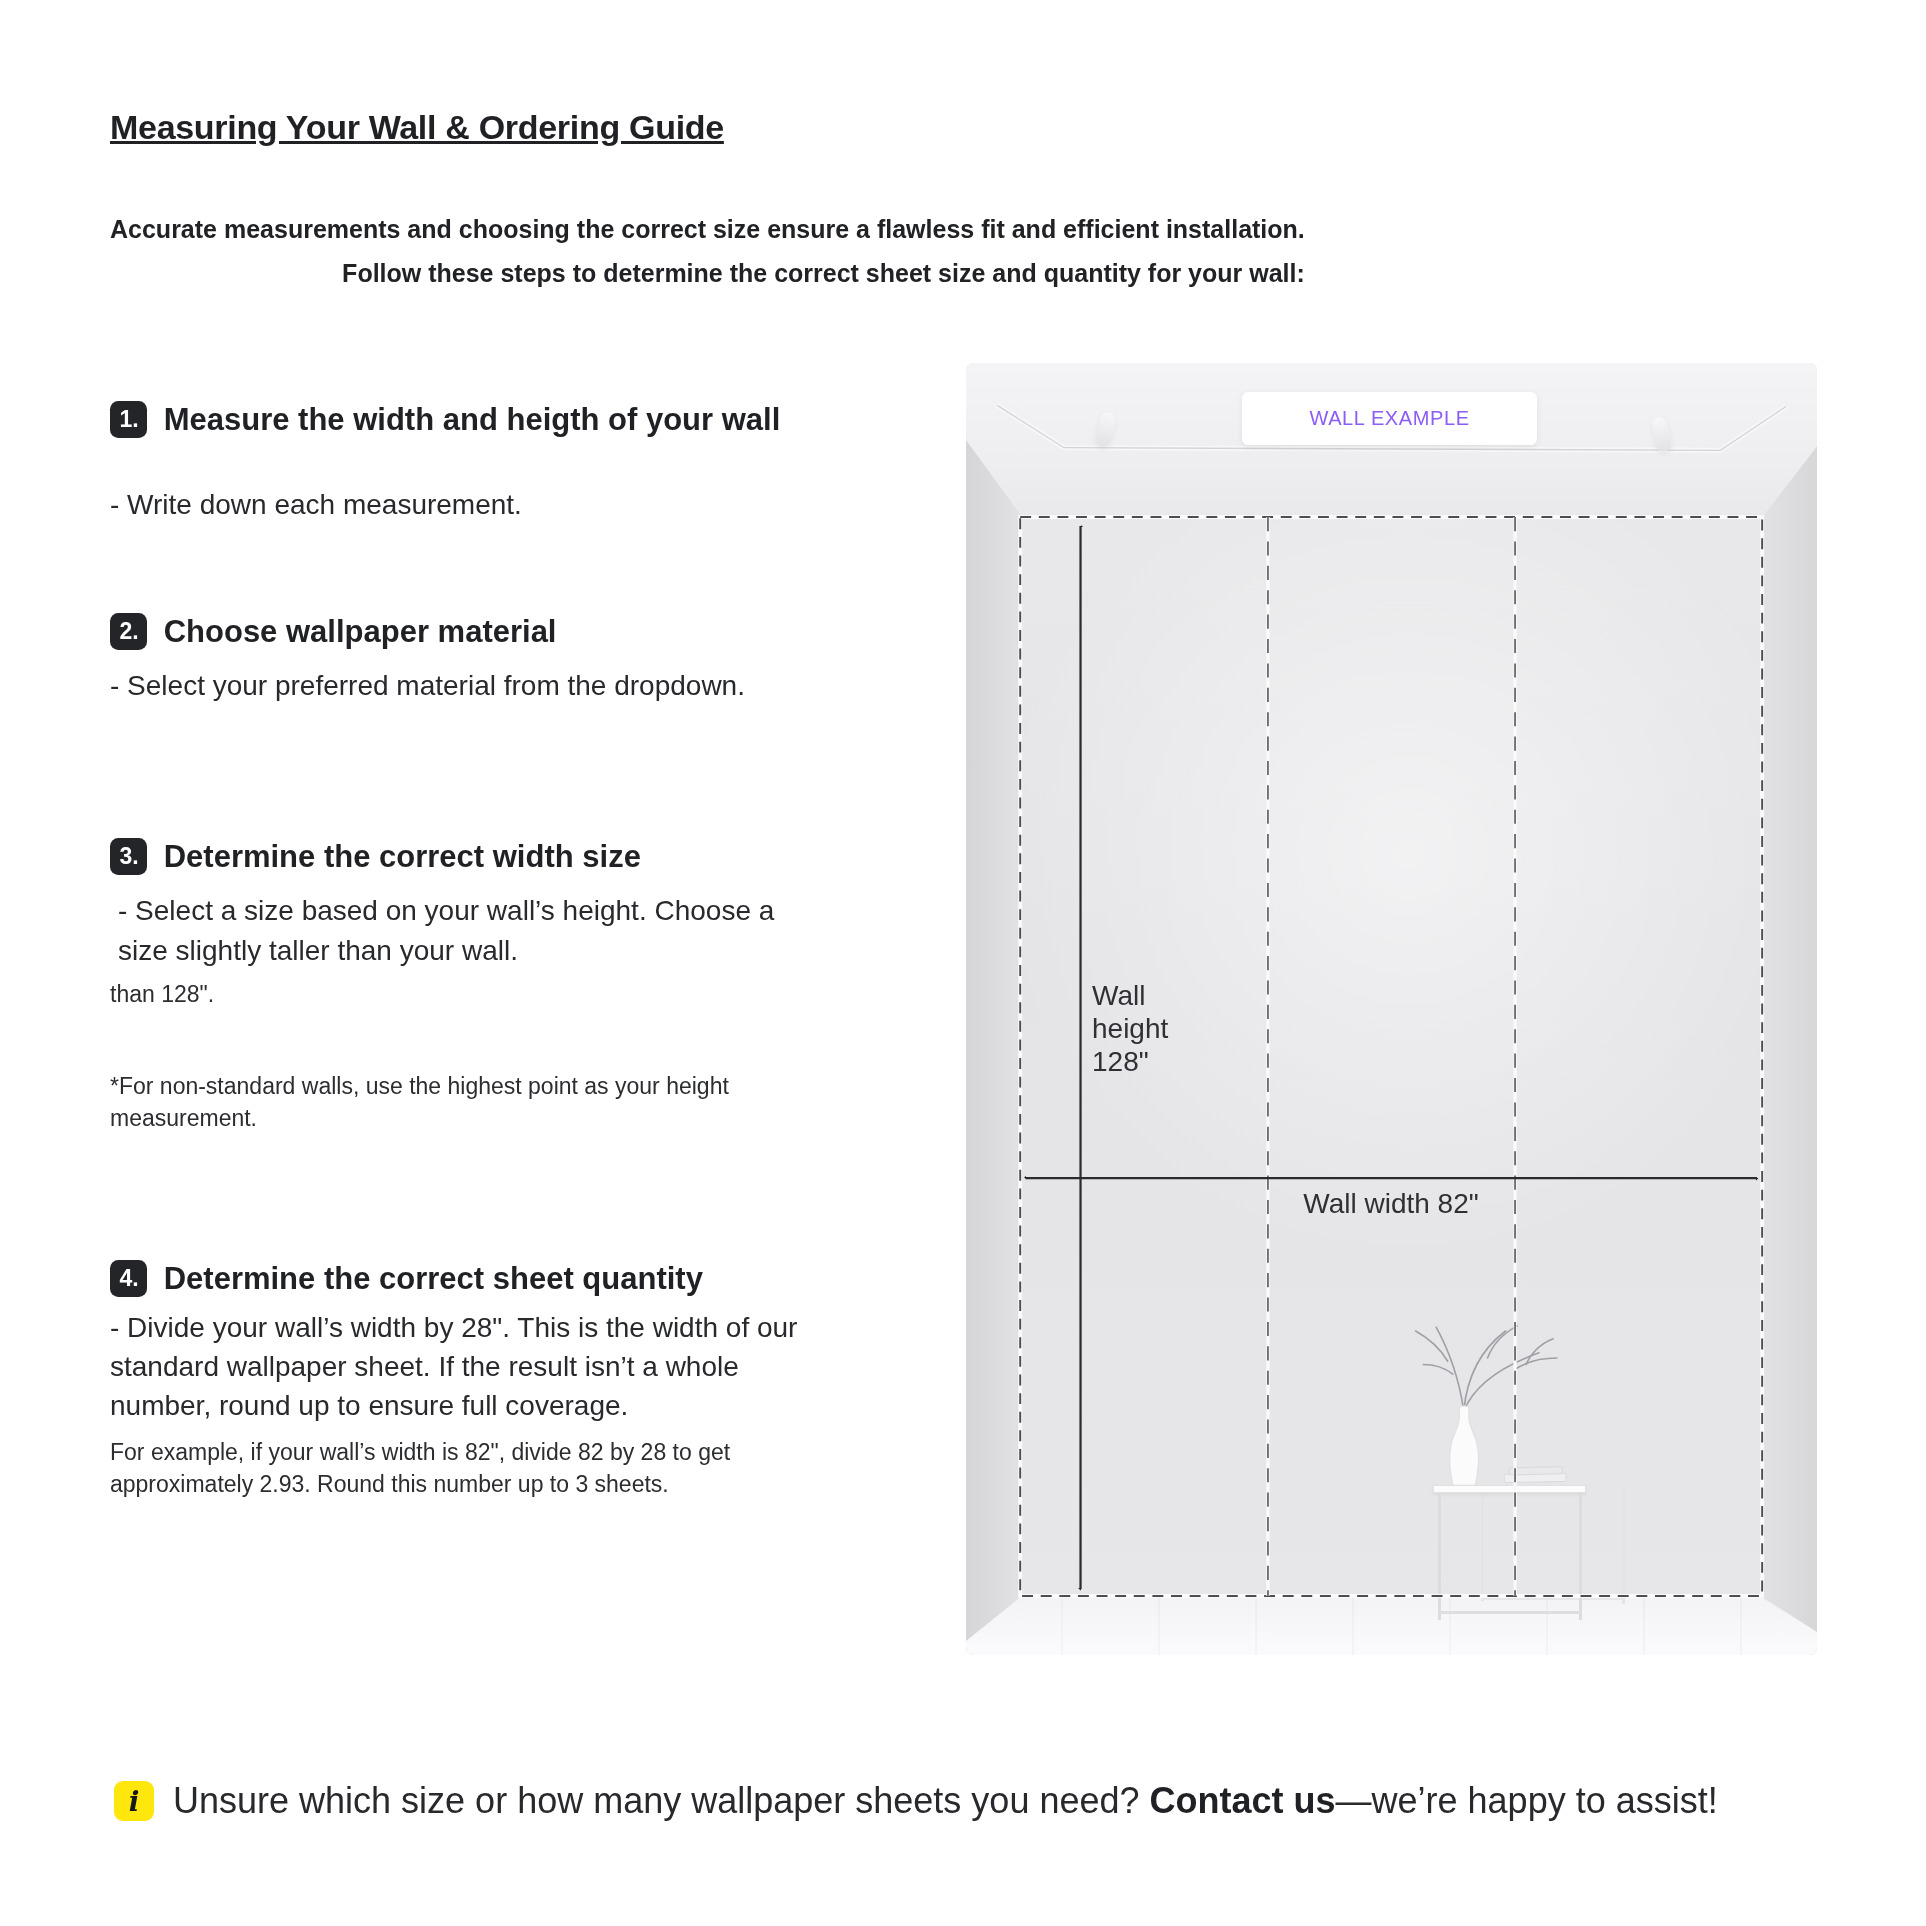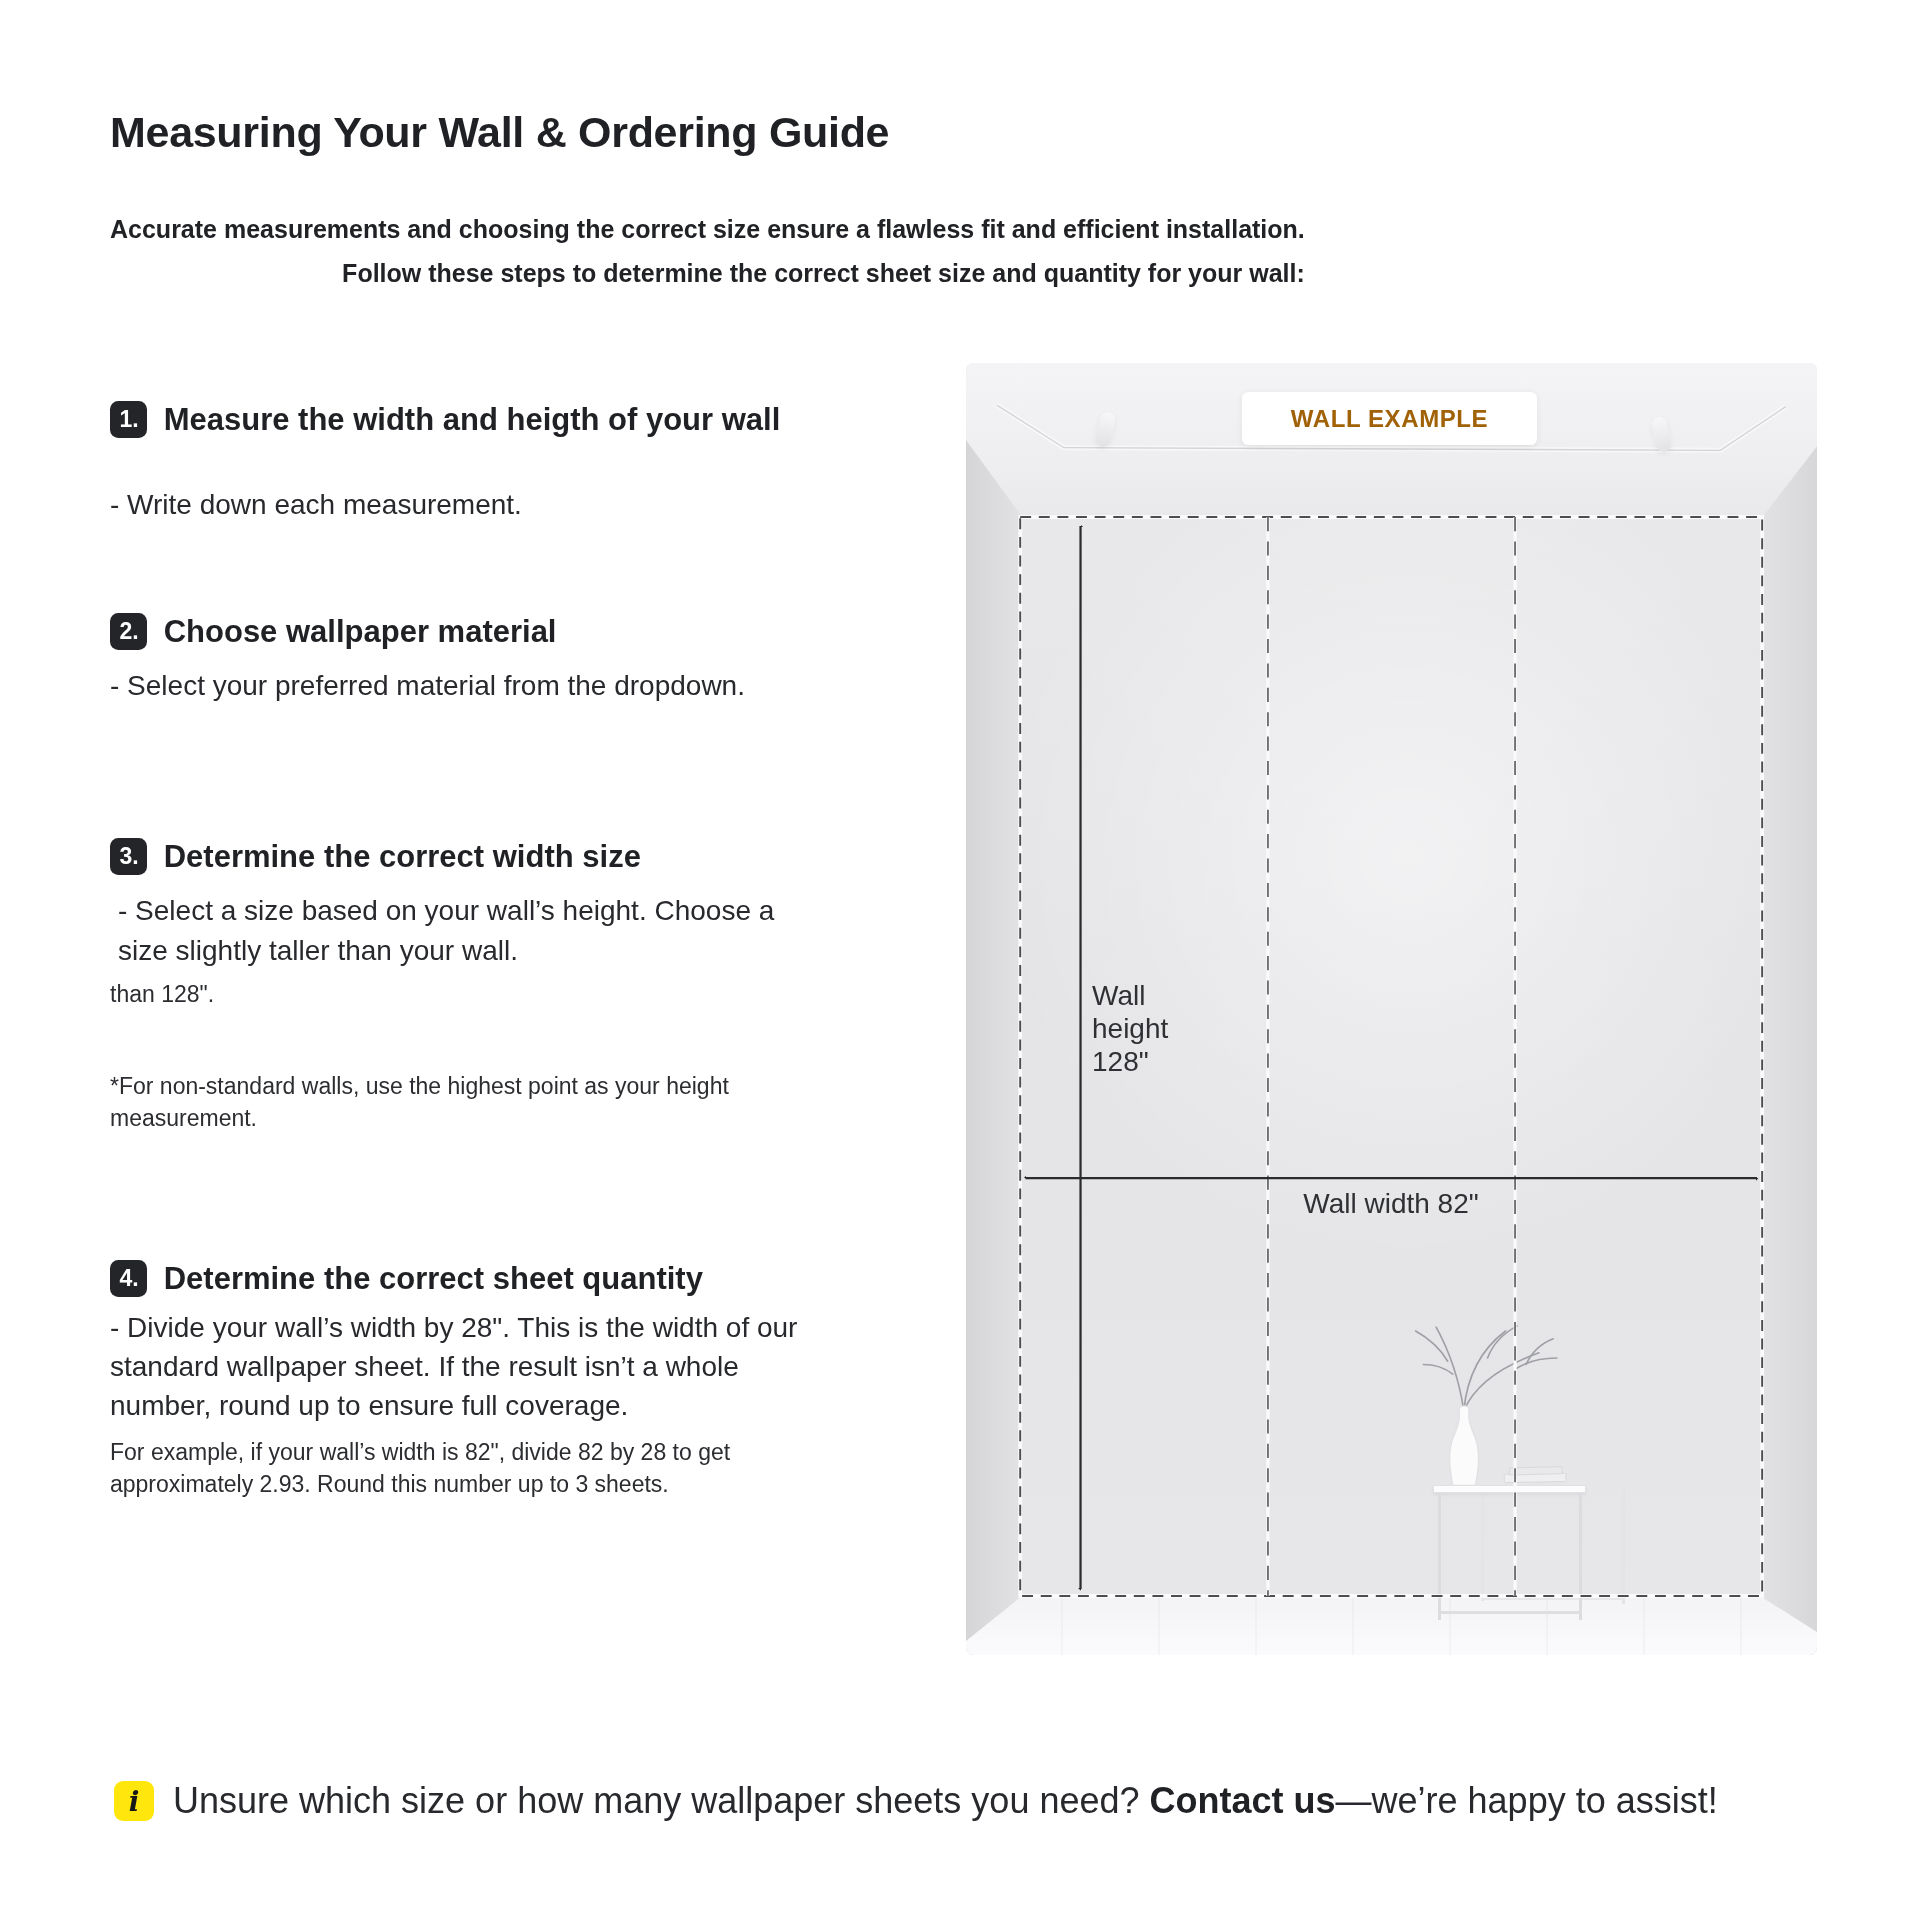--- a/index.html
+++ b/index.html
@@ -1,21 +1,21 @@
 <!DOCTYPE html>
 <html style="font-size:10.3px"><head>
 <meta charset="utf-8">
 <style>
   html,body{margin:0;padding:0;background:#ffffff;}
   body{width:1926px;height:1926px;position:relative;font-family:"Liberation Sans",sans-serif;color:#1f2124;overflow:hidden;}
   .abs{position:absolute;}
   .nowrap{white-space:nowrap;}
 
   
-  .page-title{left:110px;top:108px;font-size:43px;font-weight:700;letter-spacing:-0.3px;color:#1f2124;}
+  .page-title{left:110px;top:108px;font-size:34px;font-weight:700;letter-spacing:-0.3px;color:#1f2124;text-decoration:underline;}
   .intro{left:110px;top:207px;font-size:25px;font-weight:600;line-height:44px;color:#202225;text-align:right;}
   .step-head{left:110px;display:flex;align-items:center;gap:16.7px;}
   .badge{width:37px;height:37px;border-radius:8.3px;background:#232528;color:#ffffff;
          display:flex;align-items:center;justify-content:center;font-size:23px;font-weight:700;padding-left:1.3px;box-sizing:border-box;}
   .step-heading{font-size:31px;font-weight:700;color:#1f2124;}
   .body-text{left:110px;font-size:28px;font-weight:400;color:#27292c;line-height:40px;}
   .small-text{left:110px;font-size:23px;font-weight:400;color:#2b2d30;line-height:32px;}
 
   
   .footer{left:114px;top:1780px;display:flex;align-items:center;gap:19px;}
@@ -36,21 +36,21 @@
   .floor{left:0;top:1233px;width:851px;height:59px;background:linear-gradient(180deg,#f3f3f5 0%,#fbfbfd 100%);
          clip-path:polygon(0 45px,56px 0,794px 0,851px 36px,851px 59px,0 59px);}
   .floor-planks{left:0;top:1233px;width:851px;height:59px;
          background:repeating-linear-gradient(90deg,rgba(0,0,0,0) 0 95px,rgba(60,60,70,0.035) 95px 97px);}
   .spot{width:15.4px;height:35px;border-radius:7.7px;background:linear-gradient(180deg,#f7f7f9,#e2e2e5);box-shadow:0 2.6px 6.4px rgba(0,0,0,0.06);}
   .spot1{left:132px;top:49px;transform:rotate(13deg);}
   .spot2{left:688px;top:54px;transform:rotate(-11deg);}
 
   .wall-example{left:276px;top:29px;width:295px;height:53px;background:#ffffff;border-radius:6.4px;
                 box-shadow:0 1.9px 6.4px rgba(0,0,0,0.07);display:flex;align-items:center;justify-content:center;}
-  .wall-example span{font-size:24px;font-weight:700;letter-spacing:0.6px;color:#a16207;}
+  .wall-example span{font-size:20px;font-weight:400;letter-spacing:0.6px;color:#8b5cf6;}
   .height-label{left:126px;top:616px;font-size:28px;line-height:33px;color:#2e3033;}
   .width-label{left:54px;top:825px;width:742px;text-align:center;font-size:28px;color:#2e3033;}
 
   
   .tabletop{left:467px;top:1122px;width:153px;height:8.3px;background:#fcfcfd;border:0.6px solid #e1e1e4;box-sizing:border-box;box-shadow:0 1.9px 3.9px rgba(0,0,0,0.05);}
   .leg{background:#dcdcdf;}
   .leg-fl{left:472px;top:1130px;width:3.2px;height:127px;}
   .leg-fr{left:613px;top:1130px;width:3.2px;height:127px;}
   .bar-f{left:472px;top:1248px;width:144px;height:2.6px;background:#dedee1;}
   .leg-rl{left:515px;top:1125px;width:2.6px;height:113px;background:#e4e4e7;}

